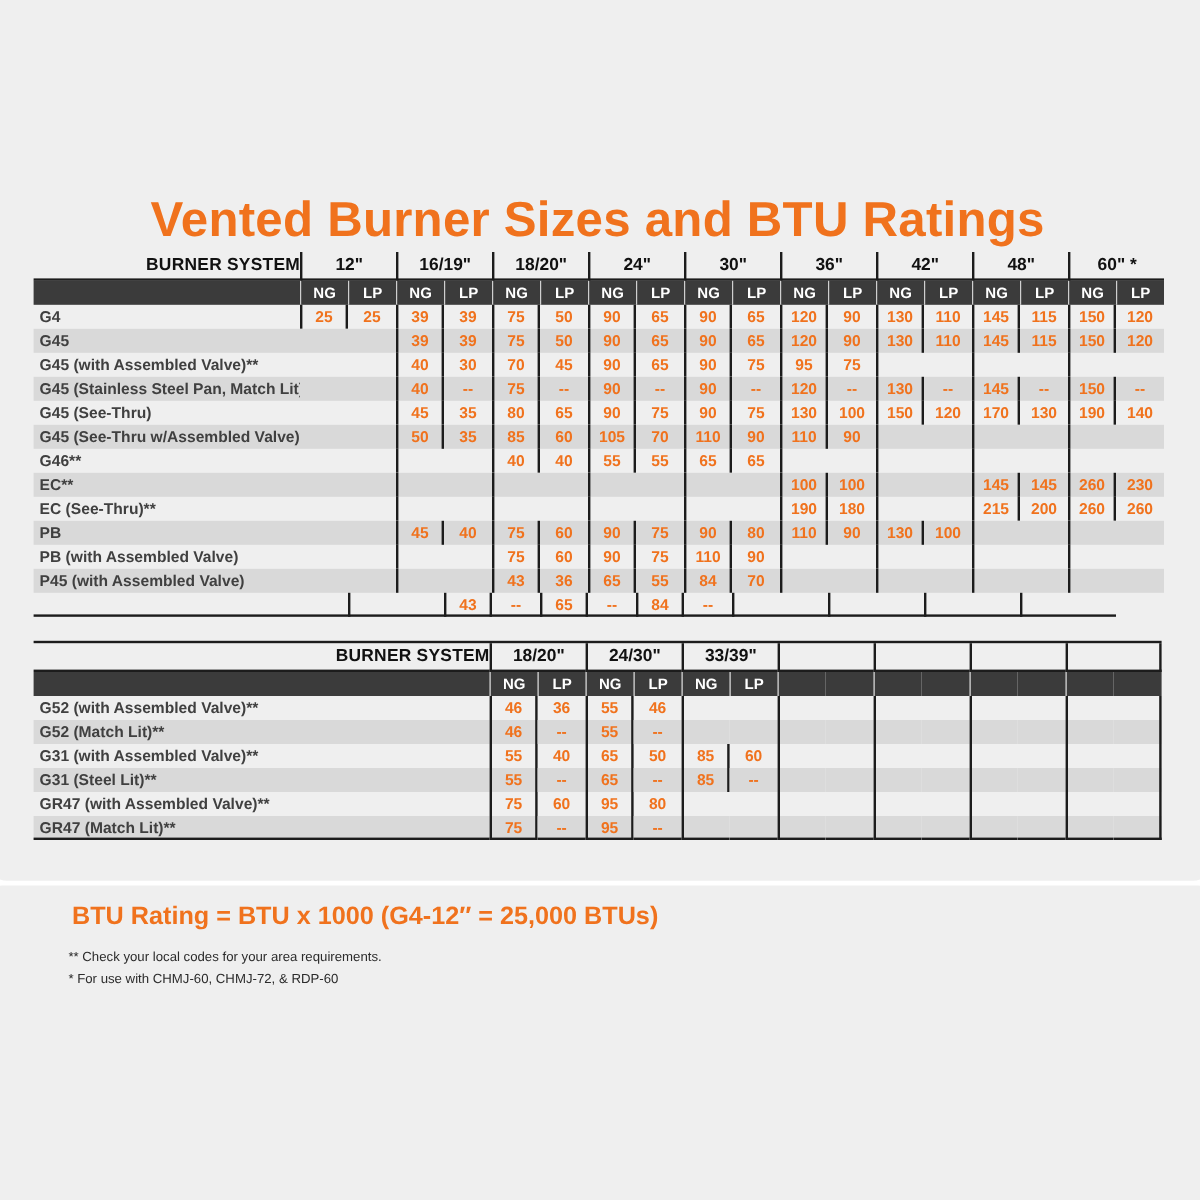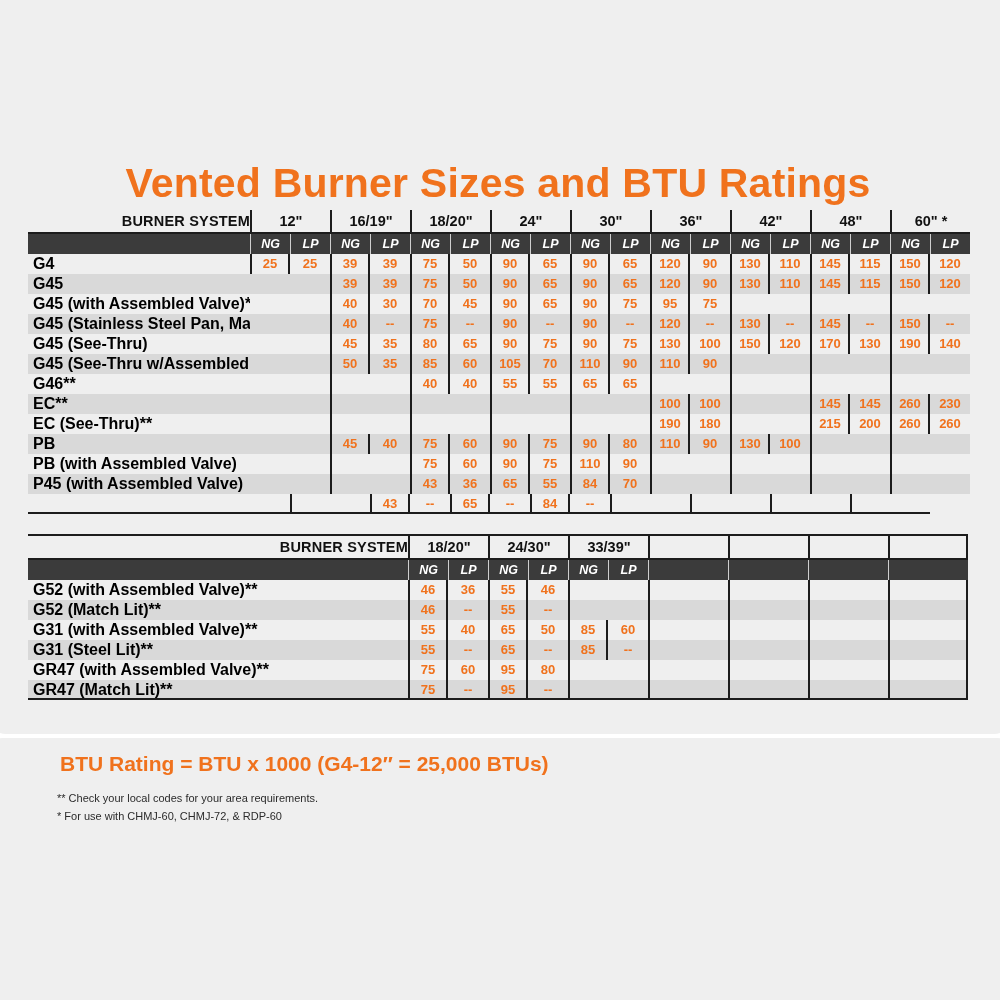--- a/index.html
+++ b/index.html
@@ -24,23 +24,23 @@
   .btable{position:absolute;display:grid;}
   #table1{left:28px;top:210px;}
   #table2{left:28px;top:534px;border-top:2px solid var(--line);}
   .cell{
     height:20px;line-height:20px;font-weight:bold;font-size:13px;
     overflow:hidden;white-space:nowrap;
   }
   .hrow{height:24px;line-height:22px;border-bottom:2px solid var(--line);
         font-size:14.5px;color:#111;text-align:center;}
   .label-h{text-align:right;padding-left:5px;letter-spacing:.2px;}
-  .bar{background:var(--dark);color:#FFF;font-size:12.5px;text-align:center;font-style:italic;}
+  .bar{background:var(--dark);color:#FFF;font-size:12.5px;text-align:center;}
   .fl{border-left:1px solid #CFCFCF;}
-  .lbl{padding-left:5px;color:#000000;font-size:16px;}
+  .lbl{padding-left:5px;color:#404040;font-size:13px;}
   .v{color:var(--accent);text-align:center;}
   .gl{border-left:2px solid var(--line);}
   .gr{border-right:2px solid var(--line);}
   .sep{border-right:2px solid var(--line);}
   .stripe{background:var(--stripe);}
   .bb{border-bottom:2px solid var(--line);}
   .formula{
     position:absolute;left:60px;top:752px;
     font-size:21px;font-weight:bold;color:var(--accent);
   }

